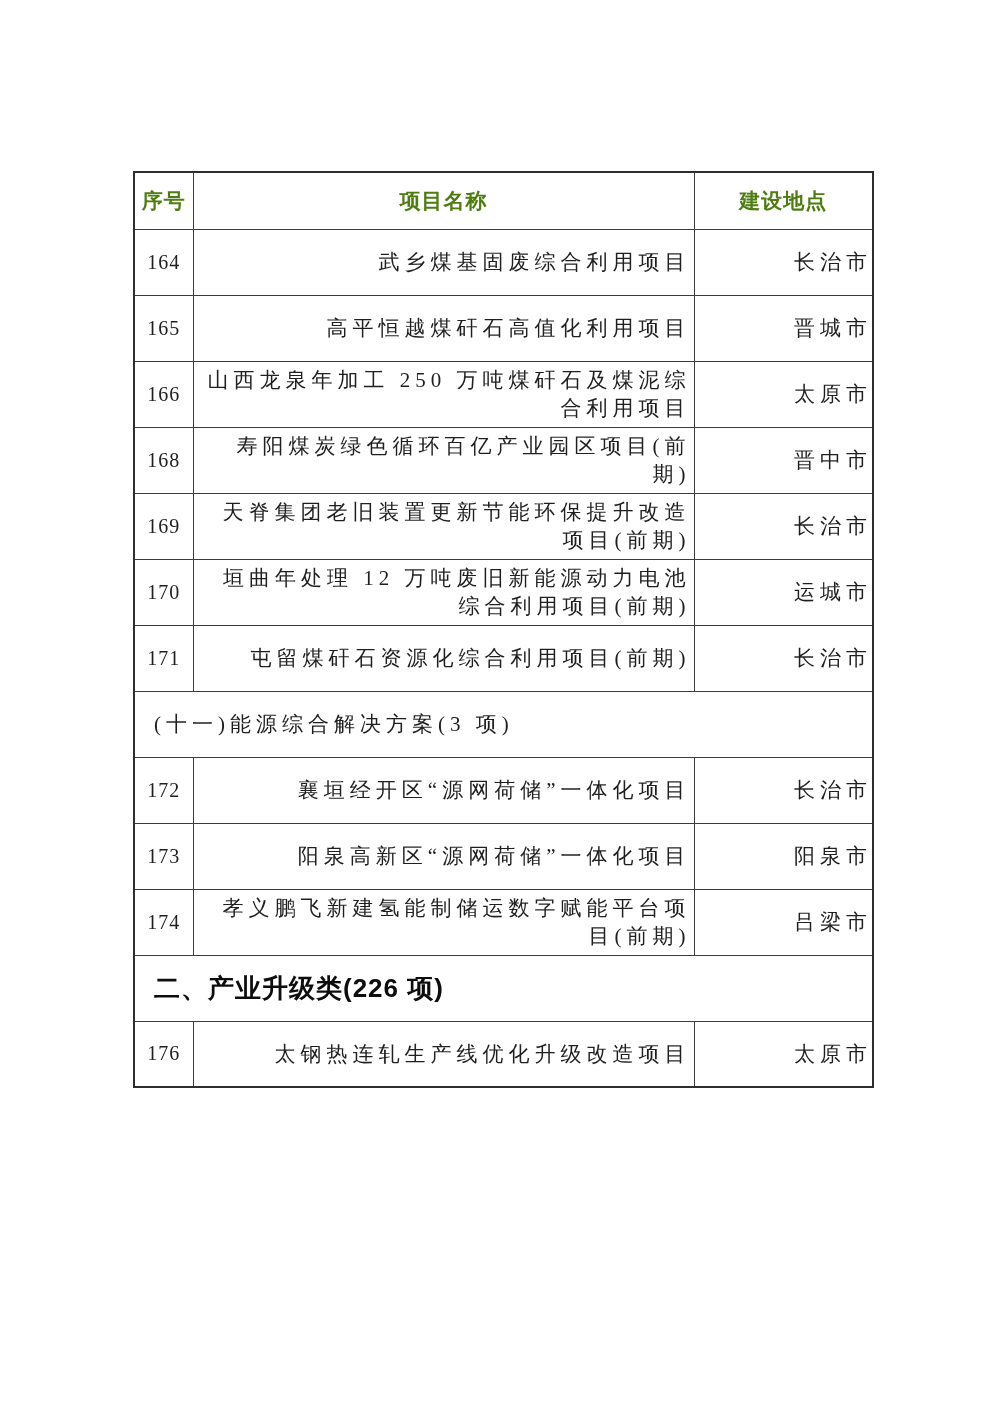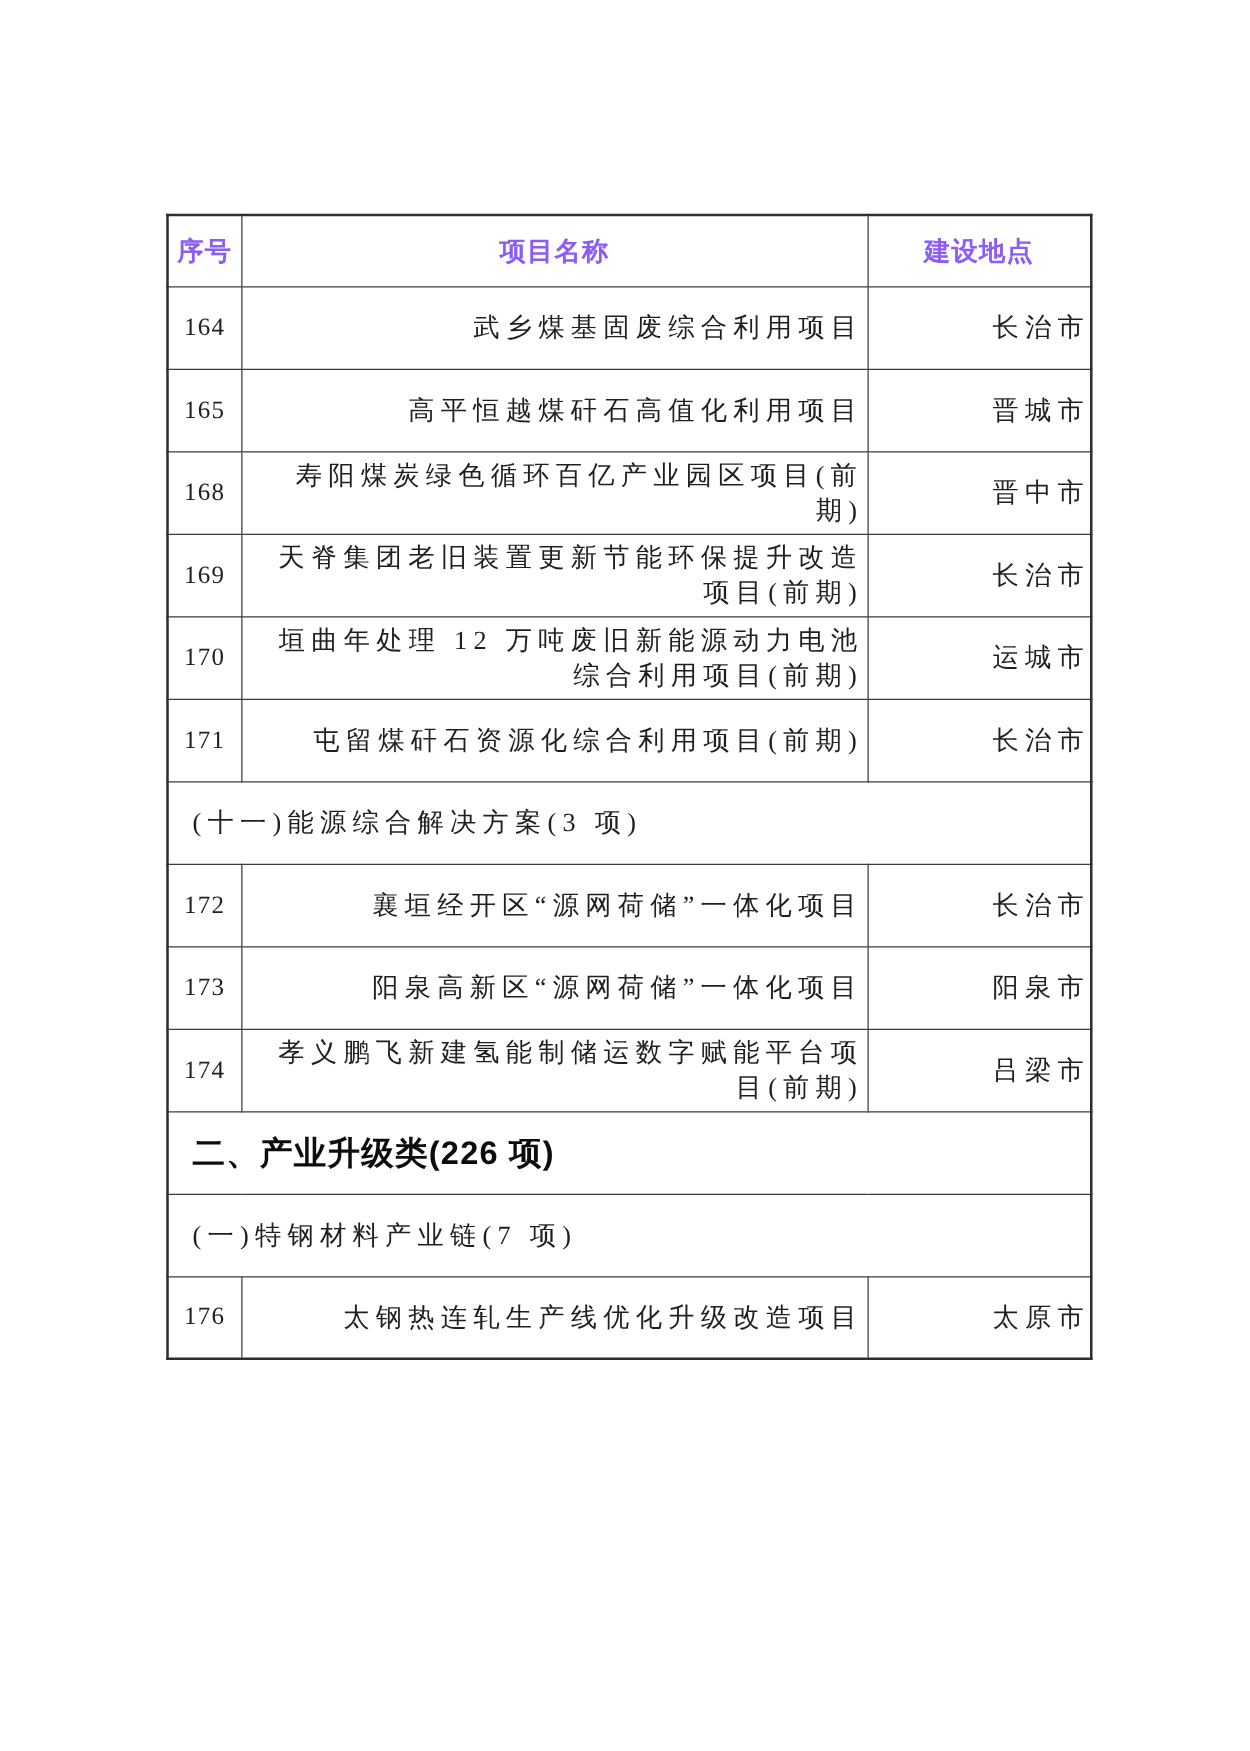--- a/index.html
+++ b/index.html
@@ -35,21 +35,21 @@
   .projects-table thead tr {
     height: 57px;
   }
   .projects-table tbody tr {
     height: 66px;
   }
   .projects-table th {
     font-family: "Liberation Sans", "DejaVu Sans", sans-serif;
     font-weight: bold;
     font-size: 21px;
-    color: #8b5cf6;
+    color: #4d7c0f;
     text-align: center;
     letter-spacing: 1px;
     padding: 0;
   }
   td.no {
     font-size: 20px;
     text-align: center;
     letter-spacing: 1px;
     padding: 0;
   }
@@ -104,20 +104,25 @@
           <td class="no">164</td>
           <td class="name">武乡煤基固废综合利用项目</td>
           <td class="loc">长治市</td>
         </tr>
         <tr>
           <td class="no">165</td>
           <td class="name">高平恒越煤矸石高值化利用项目</td>
           <td class="loc">晋城市</td>
         </tr>
         <tr>
+          <td class="no">166</td>
+          <td class="name">山西龙泉年加工 250 万吨煤矸石及煤泥综合利用项目</td>
+          <td class="loc">太原市</td>
+        </tr>
+        <tr>
           <td class="no">168</td>
           <td class="name">寿阳煤炭绿色循环百亿产业园区项目(前期)</td>
           <td class="loc">晋中市</td>
         </tr>
         <tr>
           <td class="no">169</td>
           <td class="name">天脊集团老旧装置更新节能环保提升改造项目(前期)</td>
           <td class="loc">长治市</td>
         </tr>
         <tr>
@@ -144,23 +149,20 @@
           <td class="loc">阳泉市</td>
         </tr>
         <tr>
           <td class="no">174</td>
           <td class="name">孝义鹏飞新建氢能制储运数字赋能平台项目(前期)</td>
           <td class="loc">吕梁市</td>
         </tr>
         <tr class="section bold">
           <td colspan="3">二、产业升级类(226 项)</td>
         </tr>
-        <tr class="section">
-          <td colspan="3">(一)特钢材料产业链(7 项)</td>
-        </tr>
         <tr>
           <td class="no">176</td>
           <td class="name">太钢热连轧生产线优化升级改造项目</td>
           <td class="loc">太原市</td>
         </tr>
       </tbody>
   </table>
 </div>
 
 </body></html>

